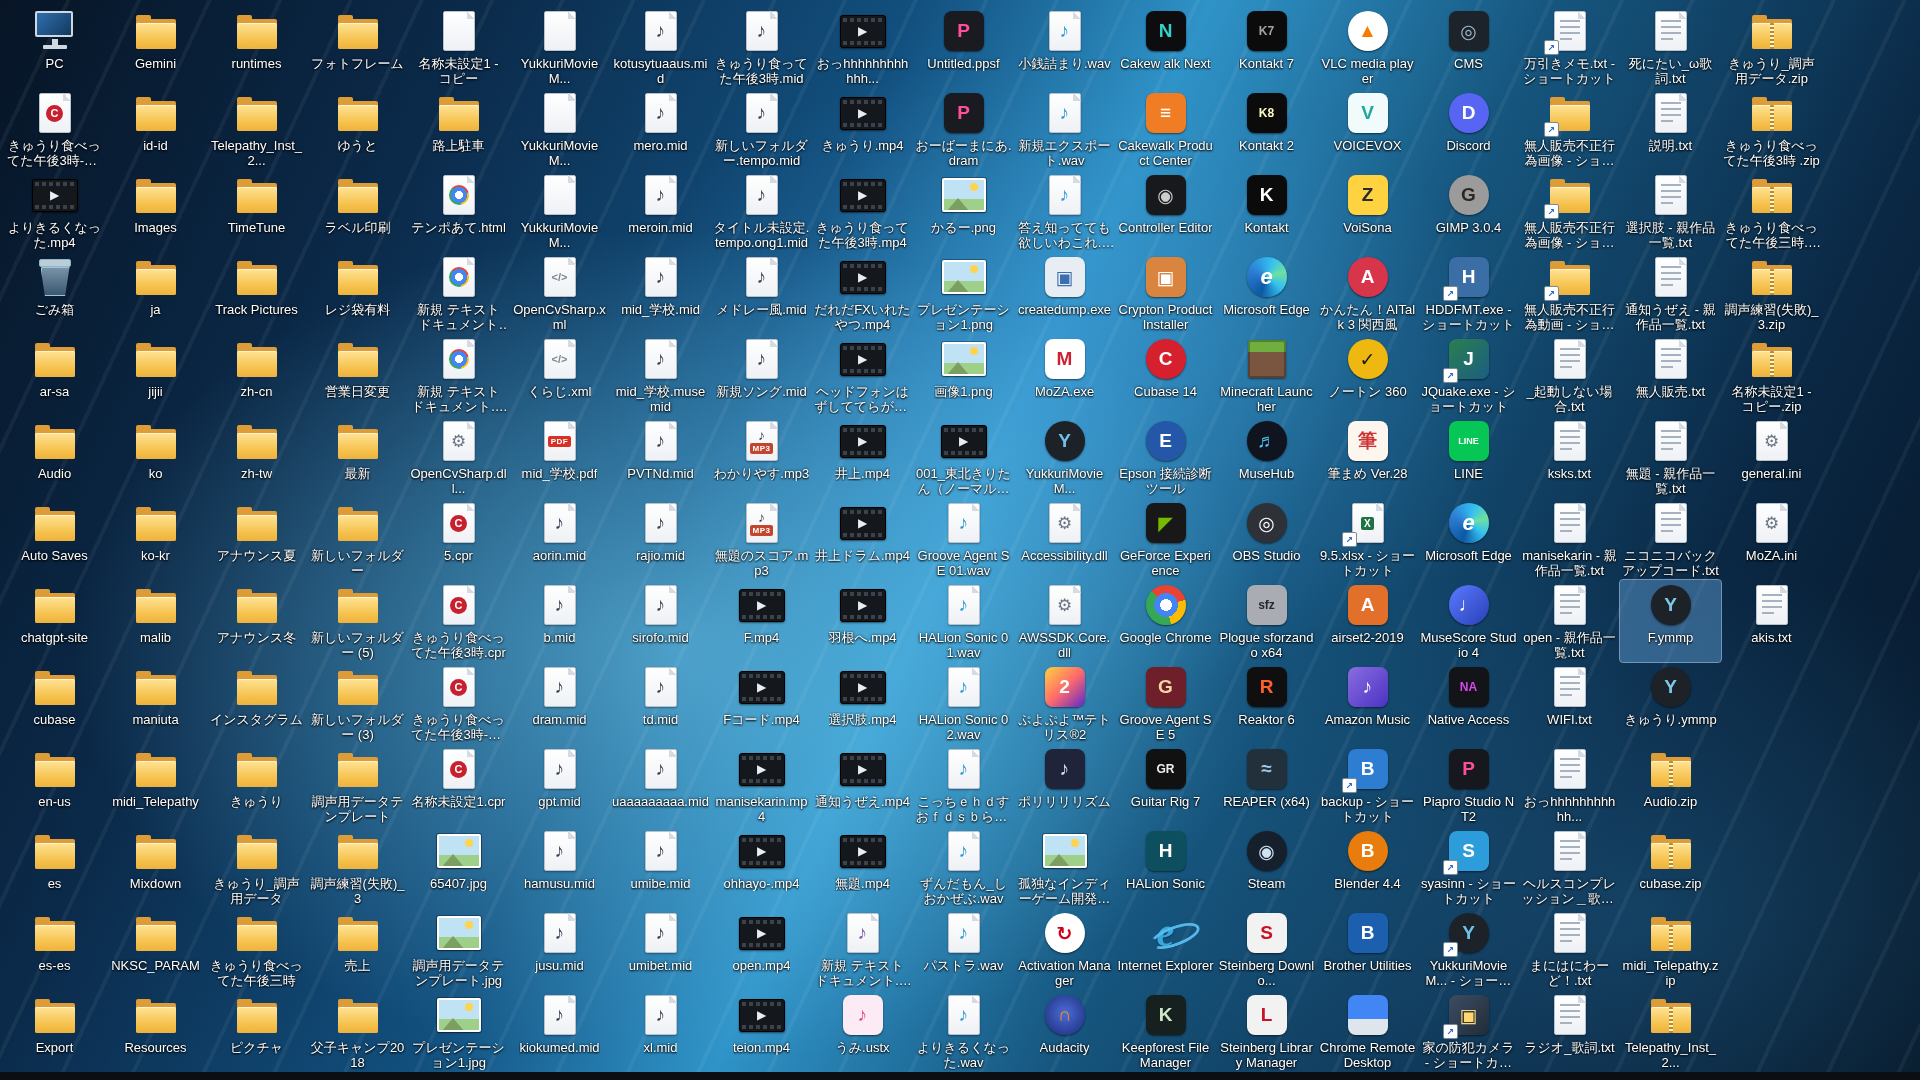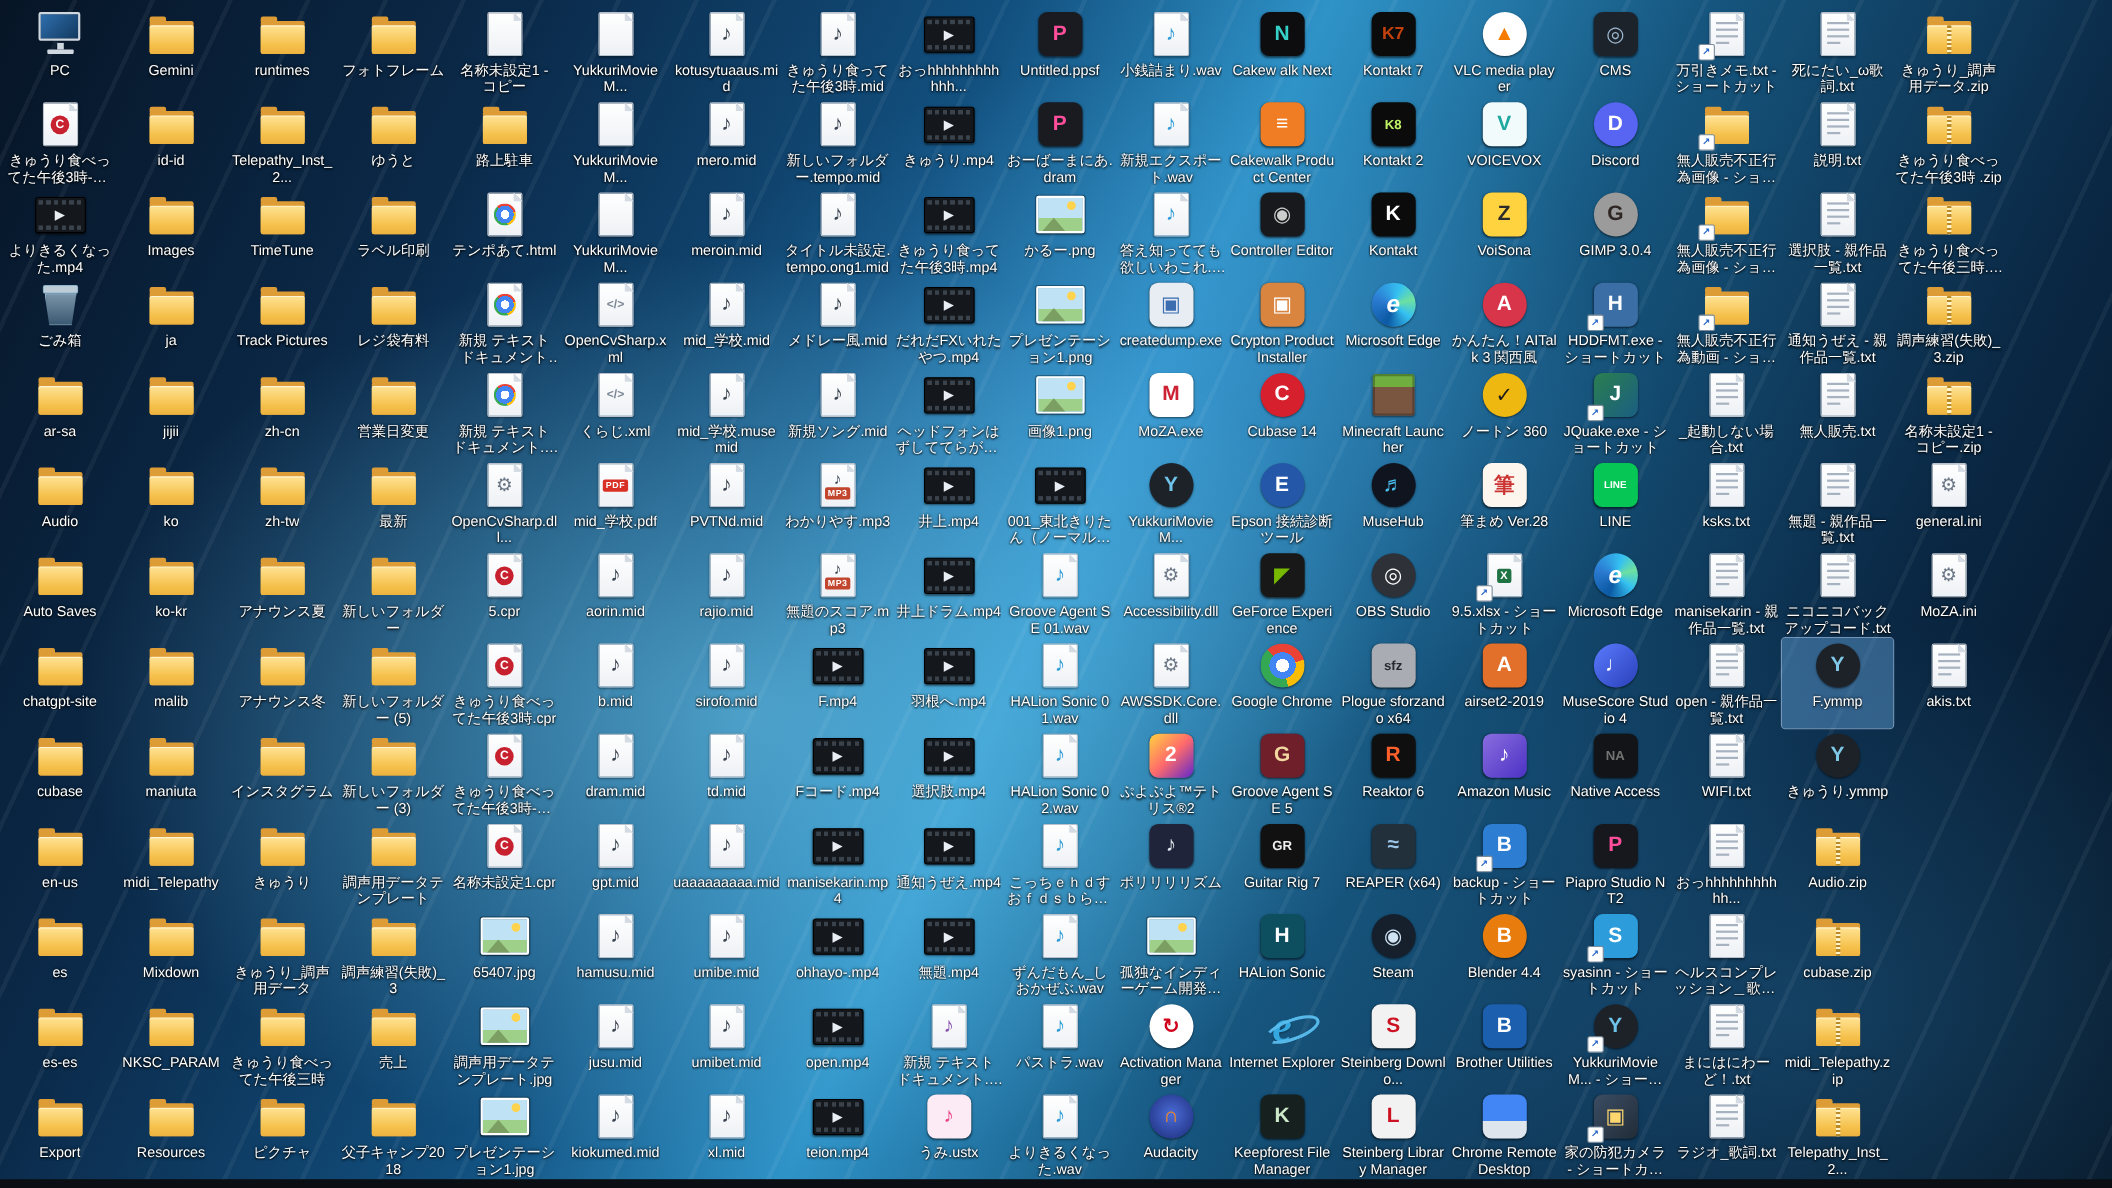--- a/index.html
+++ b/index.html
@@ -1189,27 +1189,27 @@
         <div class="cell" title="Keepforest File Manager">
           <div class="ic">
             <span class="app" style="background:#15201f;color:#cde8c8;font-size:19px">K</span>
           </div>
           <div class="lbl">Keepforest File Manager</div>
         </div>
       </div>
       <div class="col">
         <div class="cell" title="Kontakt 7">
           <div class="ic">
-            <span class="app" style="background:#0b0b0b;color:#c2410c;font-size:16px">K7</span>
+            <span class="app" style="background:#0b0b0b;color:#a3a3a3;font-size:12px">K7</span>
           </div>
           <div class="lbl">Kontakt 7</div>
         </div>
         <div class="cell" title="Kontakt 8">
           <div class="ic">
-            <span class="app" style="background:#0b0b0b;color:#bef264;font-size:12px">K8</span>
+            <span class="app" style="background:#0b0b0b;color:#fef9c3;font-size:12px">K8</span>
           </div>
           <div class="lbl">Kontakt 2</div>
         </div>
         <div class="cell" title="Kontakt">
           <div class="ic">
             <span class="app" style="background:#0b0b0b;color:#ffffff;font-size:19px">K</span>
           </div>
           <div class="lbl">Kontakt</div>
         </div>
         <div class="cell" title="Microsoft Edge">
@@ -1403,21 +1403,21 @@
           <div class="lbl">Microsoft Edge</div>
         </div>
         <div class="cell" title="MuseScore Studio 4">
           <div class="ic">
             <span class="app rd" style="background:linear-gradient(135deg,#5a7bff,#2a3fb8);color:#ffffff;font-size:19px">♩</span>
           </div>
           <div class="lbl">MuseScore Studio 4</div>
         </div>
         <div class="cell" title="Native Access">
           <div class="ic">
-            <span class="app" style="background:#121417;color:#737373;font-size:12px">NA</span>
+            <span class="app" style="background:#121417;color:#d946ef;font-size:12px">NA</span>
           </div>
           <div class="lbl">Native Access</div>
         </div>
         <div class="cell" title="Piapro Studio NT2">
           <div class="ic">
             <span class="app" style="background:#17181d;color:#ff4f9a;font-size:19px">P</span>
           </div>
           <div class="lbl">Piapro Studio NT2</div>
         </div>
         <div class="cell" title="syasinn - ショートカット">

